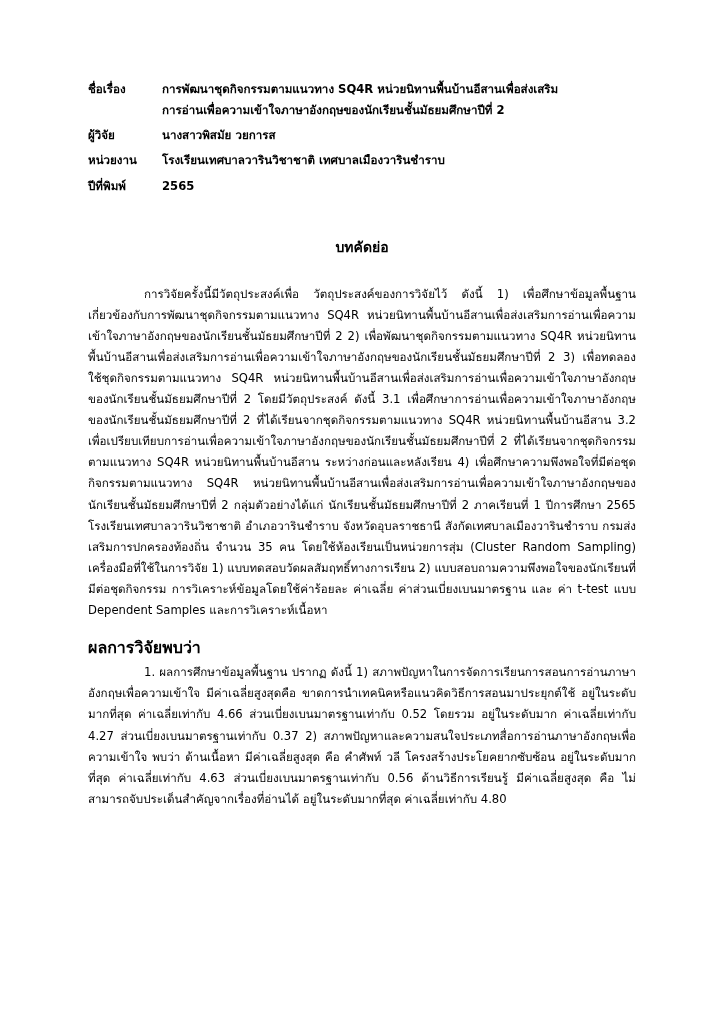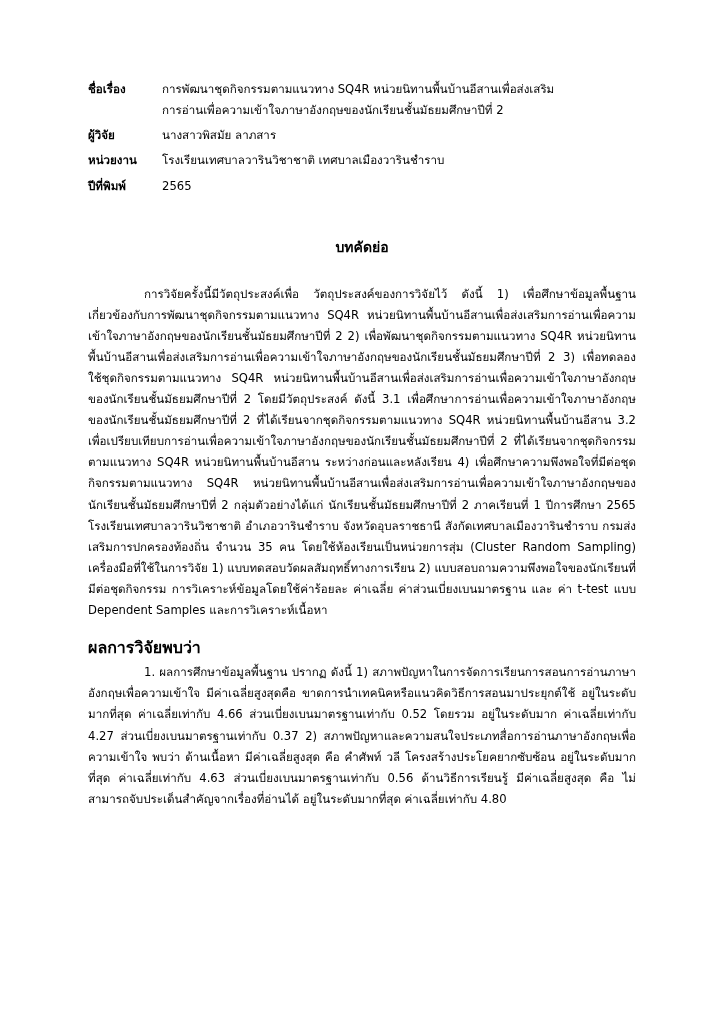--- a/index.html
+++ b/index.html
@@ -32,21 +32,21 @@
     padding: 0 0 6px 0;
     font-size: 11.6px;
     line-height: 1.65;
   }
   .meta-label {
     width: 74px;
     font-weight: bold;
     white-space: nowrap;
   }
   .meta-value {
-    font-weight: normal;
+    font-weight: bold;
   }
   .meta-value .line2 {
     display: block;
     margin-top: 2px;
   }
   .abstract-title {
     text-align: center;
     font-weight: bold;
     font-size: 14px;
     margin-top: 34px;
@@ -79,21 +79,21 @@
     <tbody>
       <tr>
         <td class="meta-label">ชื่อเรื่อง</td>
         <td class="meta-value">
           <span>การพัฒนาชุดกิจกรรมตามแนวทาง SQ4R หน่วยนิทานพื้นบ้านอีสานเพื่อส่งเสริม</span>
           <span class="line2">การอ่านเพื่อความเข้าใจภาษาอังกฤษของนักเรียนชั้นมัธยมศึกษาปีที่ 2</span>
         </td>
       </tr>
       <tr>
         <td class="meta-label">ผู้วิจัย</td>
-        <td class="meta-value">นางสาวพิสมัย ลาภสาร</td>
+        <td class="meta-value">นางสาวพิสมัย วยการส</td>
       </tr>
       <tr>
         <td class="meta-label">หน่วยงาน</td>
         <td class="meta-value">โรงเรียนเทศบาลวารินวิชาชาติ เทศบาลเมืองวารินชำราบ</td>
       </tr>
       <tr>
         <td class="meta-label">ปีที่พิมพ์</td>
         <td class="meta-value">2565</td>
       </tr>
     </tbody>

